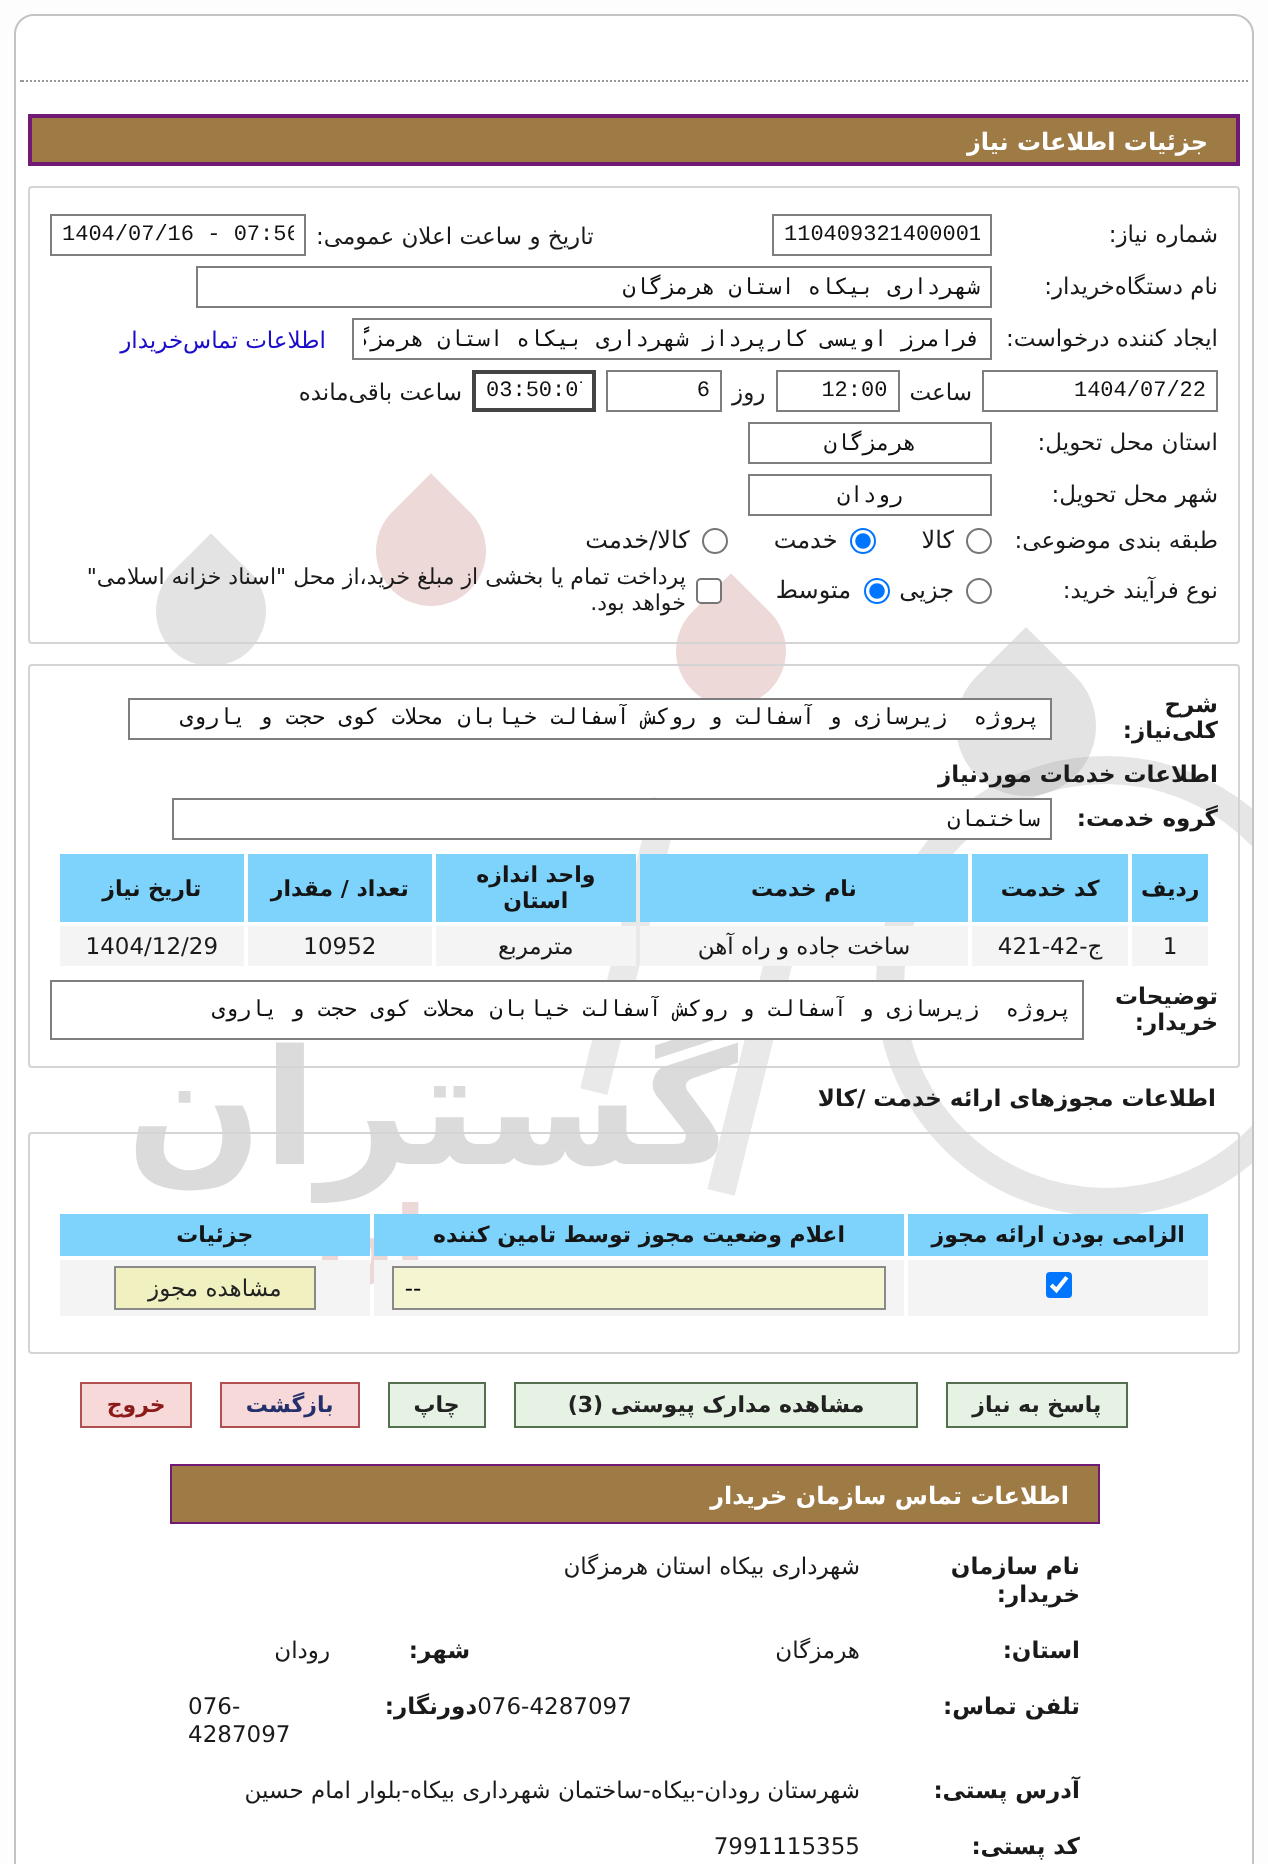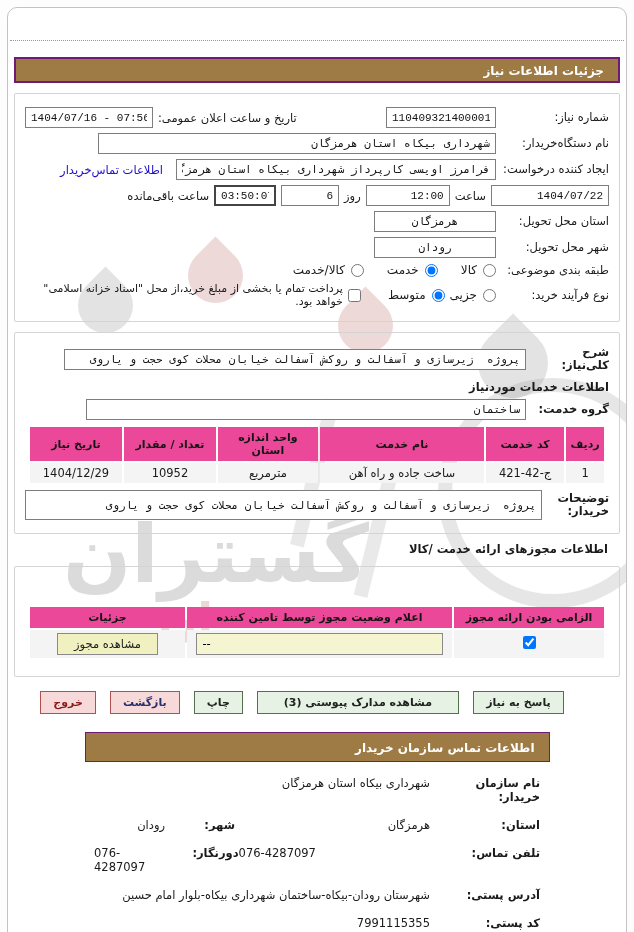--- a/index.html
+++ b/index.html
@@ -44,21 +44,21 @@
   .push-left { margin-right:auto; }
 
   .radio-group { display:flex; align-items:center; gap:4px; }
   .radio-group input { margin-left:2px; }
   .note-check { display:flex; align-items:center; gap:5px; font-size:11px; }
 
   .bold { font-weight:bold; }
   .subhead { font-weight:bold; font-size:11.5px; margin:8px 0 4px 0; position:relative; z-index:2; }
 
   table.grid { border-collapse:separate; border-spacing:2px; width:99%; margin:4px auto; position:relative; z-index:2; }
-  table.grid th { background:#ec4899; color:#151515; font-size:11px; font-weight:bold; padding:4px 3px; }
+  table.grid th { background:#7dd3fc; color:#151515; font-size:11px; font-weight:bold; padding:4px 3px; }
   table.grid td { background:#f4f4f4; font-size:11.5px; text-align:center; padding:3px 3px; }
 
   .permit-input {
     background:#f5f5d2; border:1px solid #8a8a8a; height:22px; width:95%;
     font-family:"DejaVu Sans",sans-serif; font-size:11.5px; padding:0 5px; direction:ltr; text-align:left;
   }
   .permit-btn {
     background:#f0f0c0; border:1px solid #8a8a8a; font-family:"DejaVu Sans",sans-serif;
     font-size:11.5px; padding:3px 16px; cursor:pointer; color:#222;
   }
@@ -127,21 +127,21 @@
 
     <div class="row">
       <span class="lbl">ایجاد کننده درخواست:</span>
       <input class="box" style="width: 320px;" readonly="" value="فرامرز اویسی کارپرداز شهرداری بیکاه استان هرمزگان">
       <span class="link">اطلاعات تماس‌خریدار</span>
     </div>
 
     <div class="row">
       <input class="box ltr" style="width: 118px;" readonly="" value="1404/07/22">
       <span class="lbl-sm">ساعت</span>
-      <input class="box ltr" style="width: 84px;" readonly="" value="12:00">
+      <input class="box ltr" style="width: 62px;" readonly="" value="12:00">
       <span class="lbl-sm">روز</span>
       <input class="box ltr" style="width: 58px;" readonly="" value="6">
       <input class="box ltr" style="width: 62px; border-width: 2px; border-color: rgb(68, 68, 68);" readonly="" value="03:50:07">
       <span class="lbl-sm">ساعت باقی‌مانده</span>
     </div>
 
     <div class="row">
       <span class="lbl">استان محل تحویل:</span>
       <input class="box" style="width: 122px; text-align: center;" readonly="" value="هرمزگان">
     </div>

